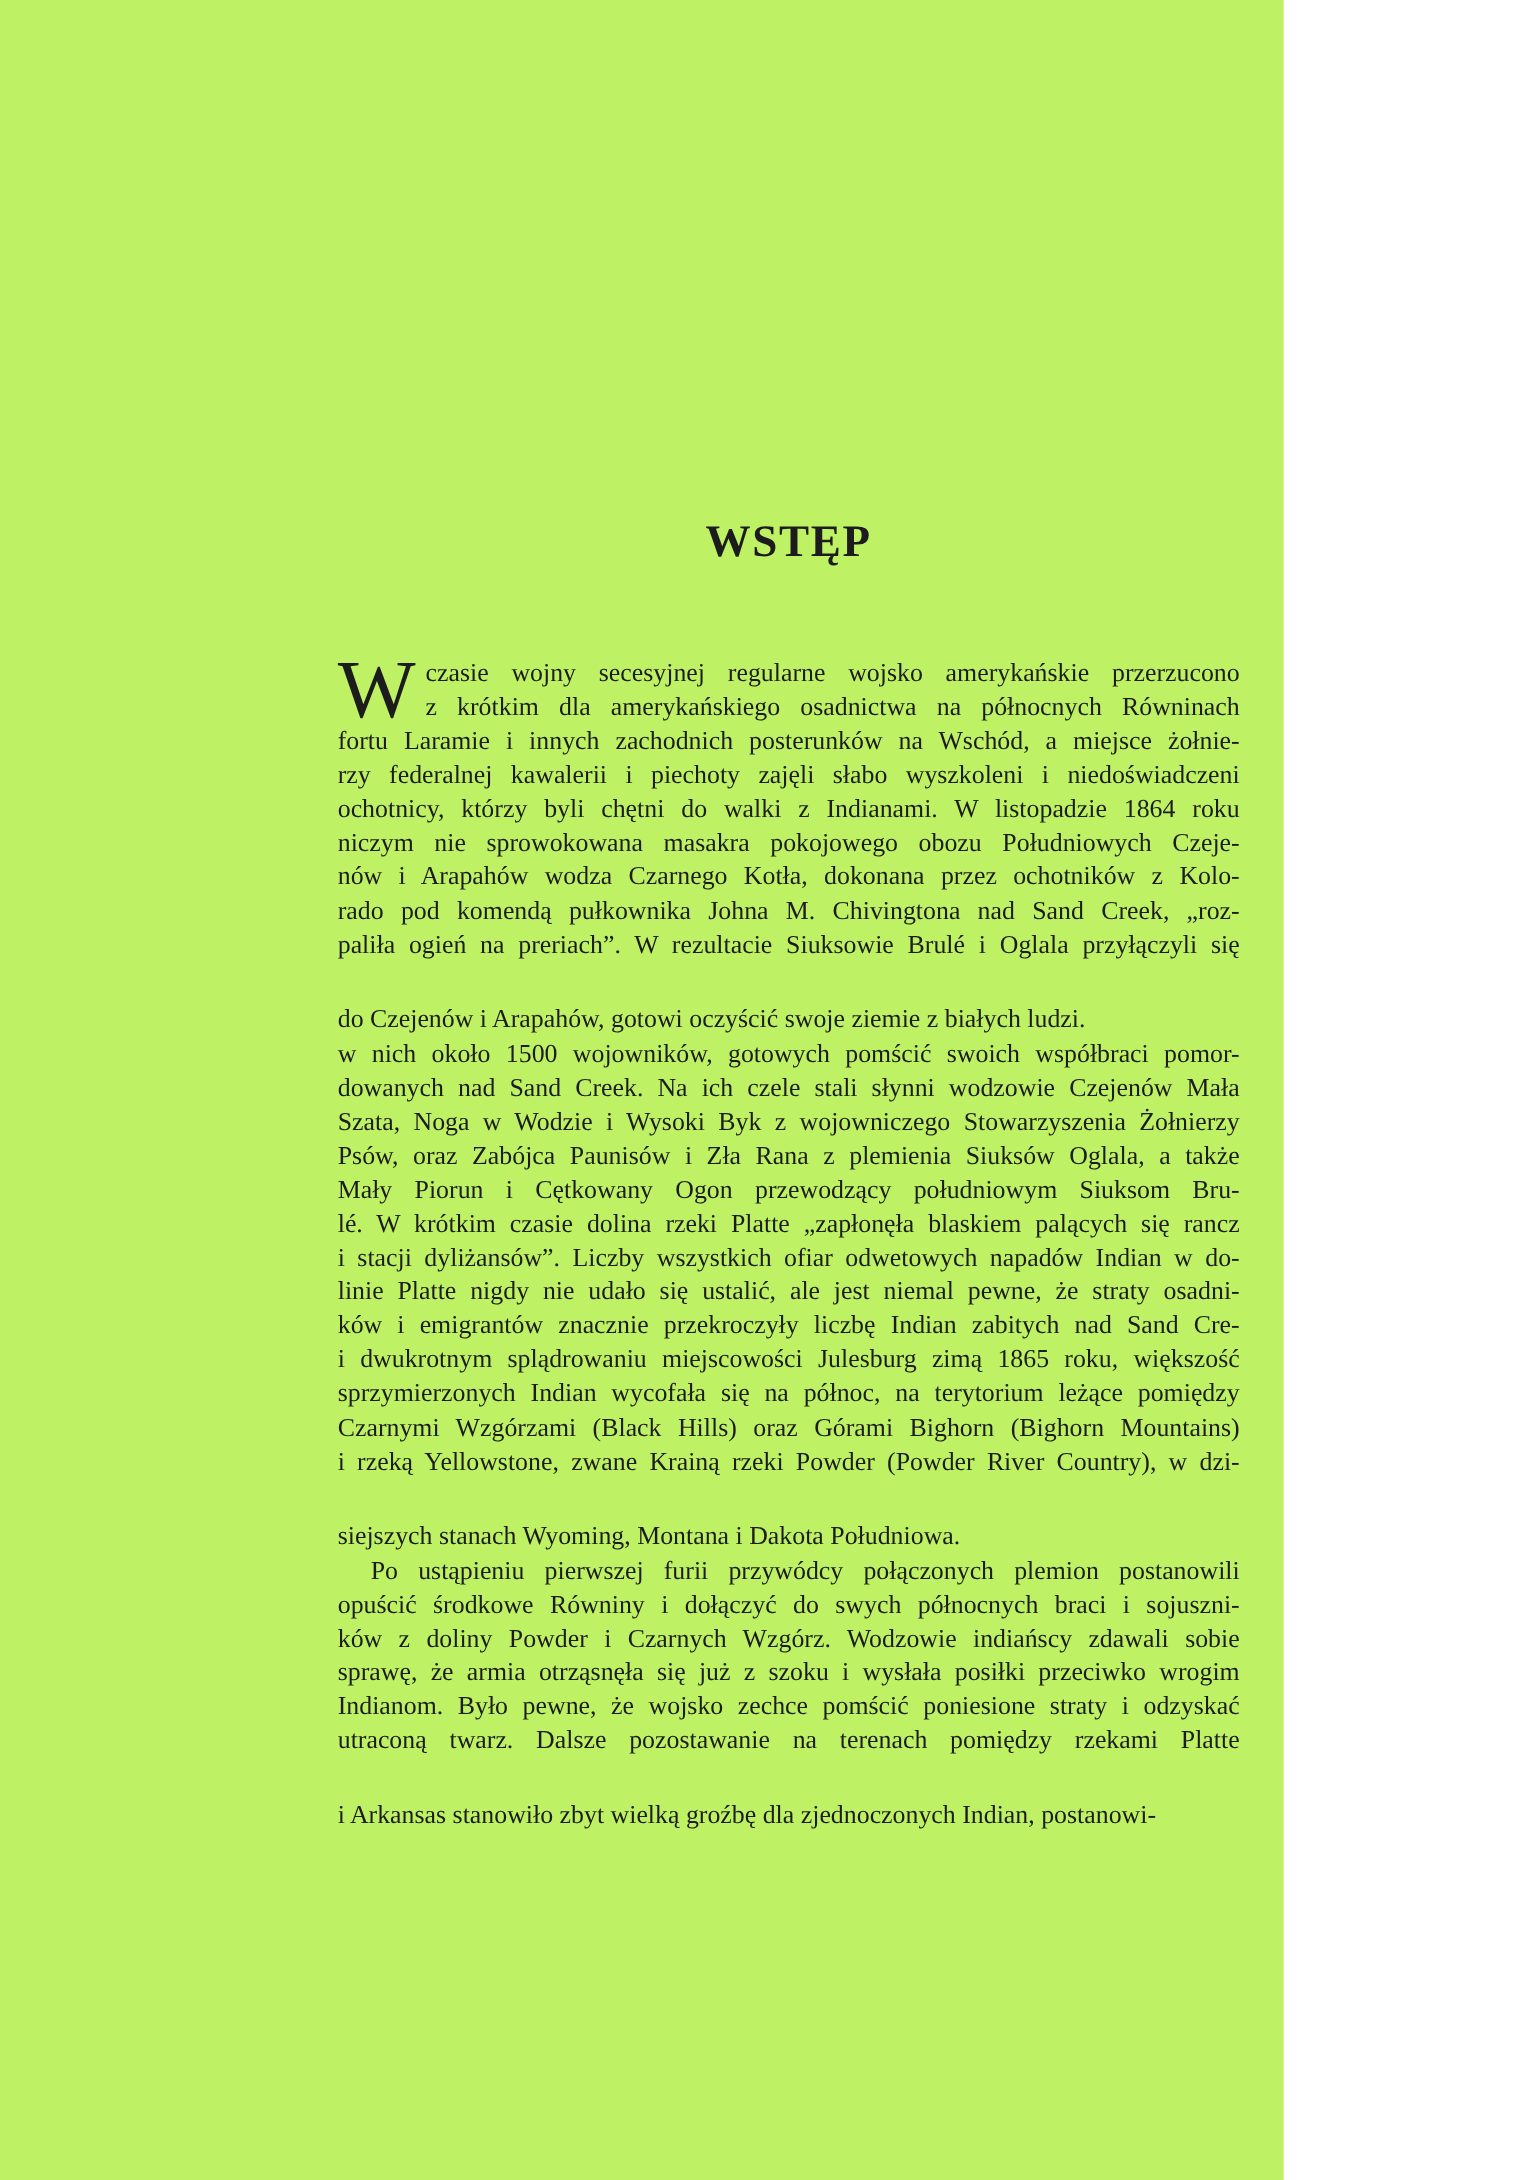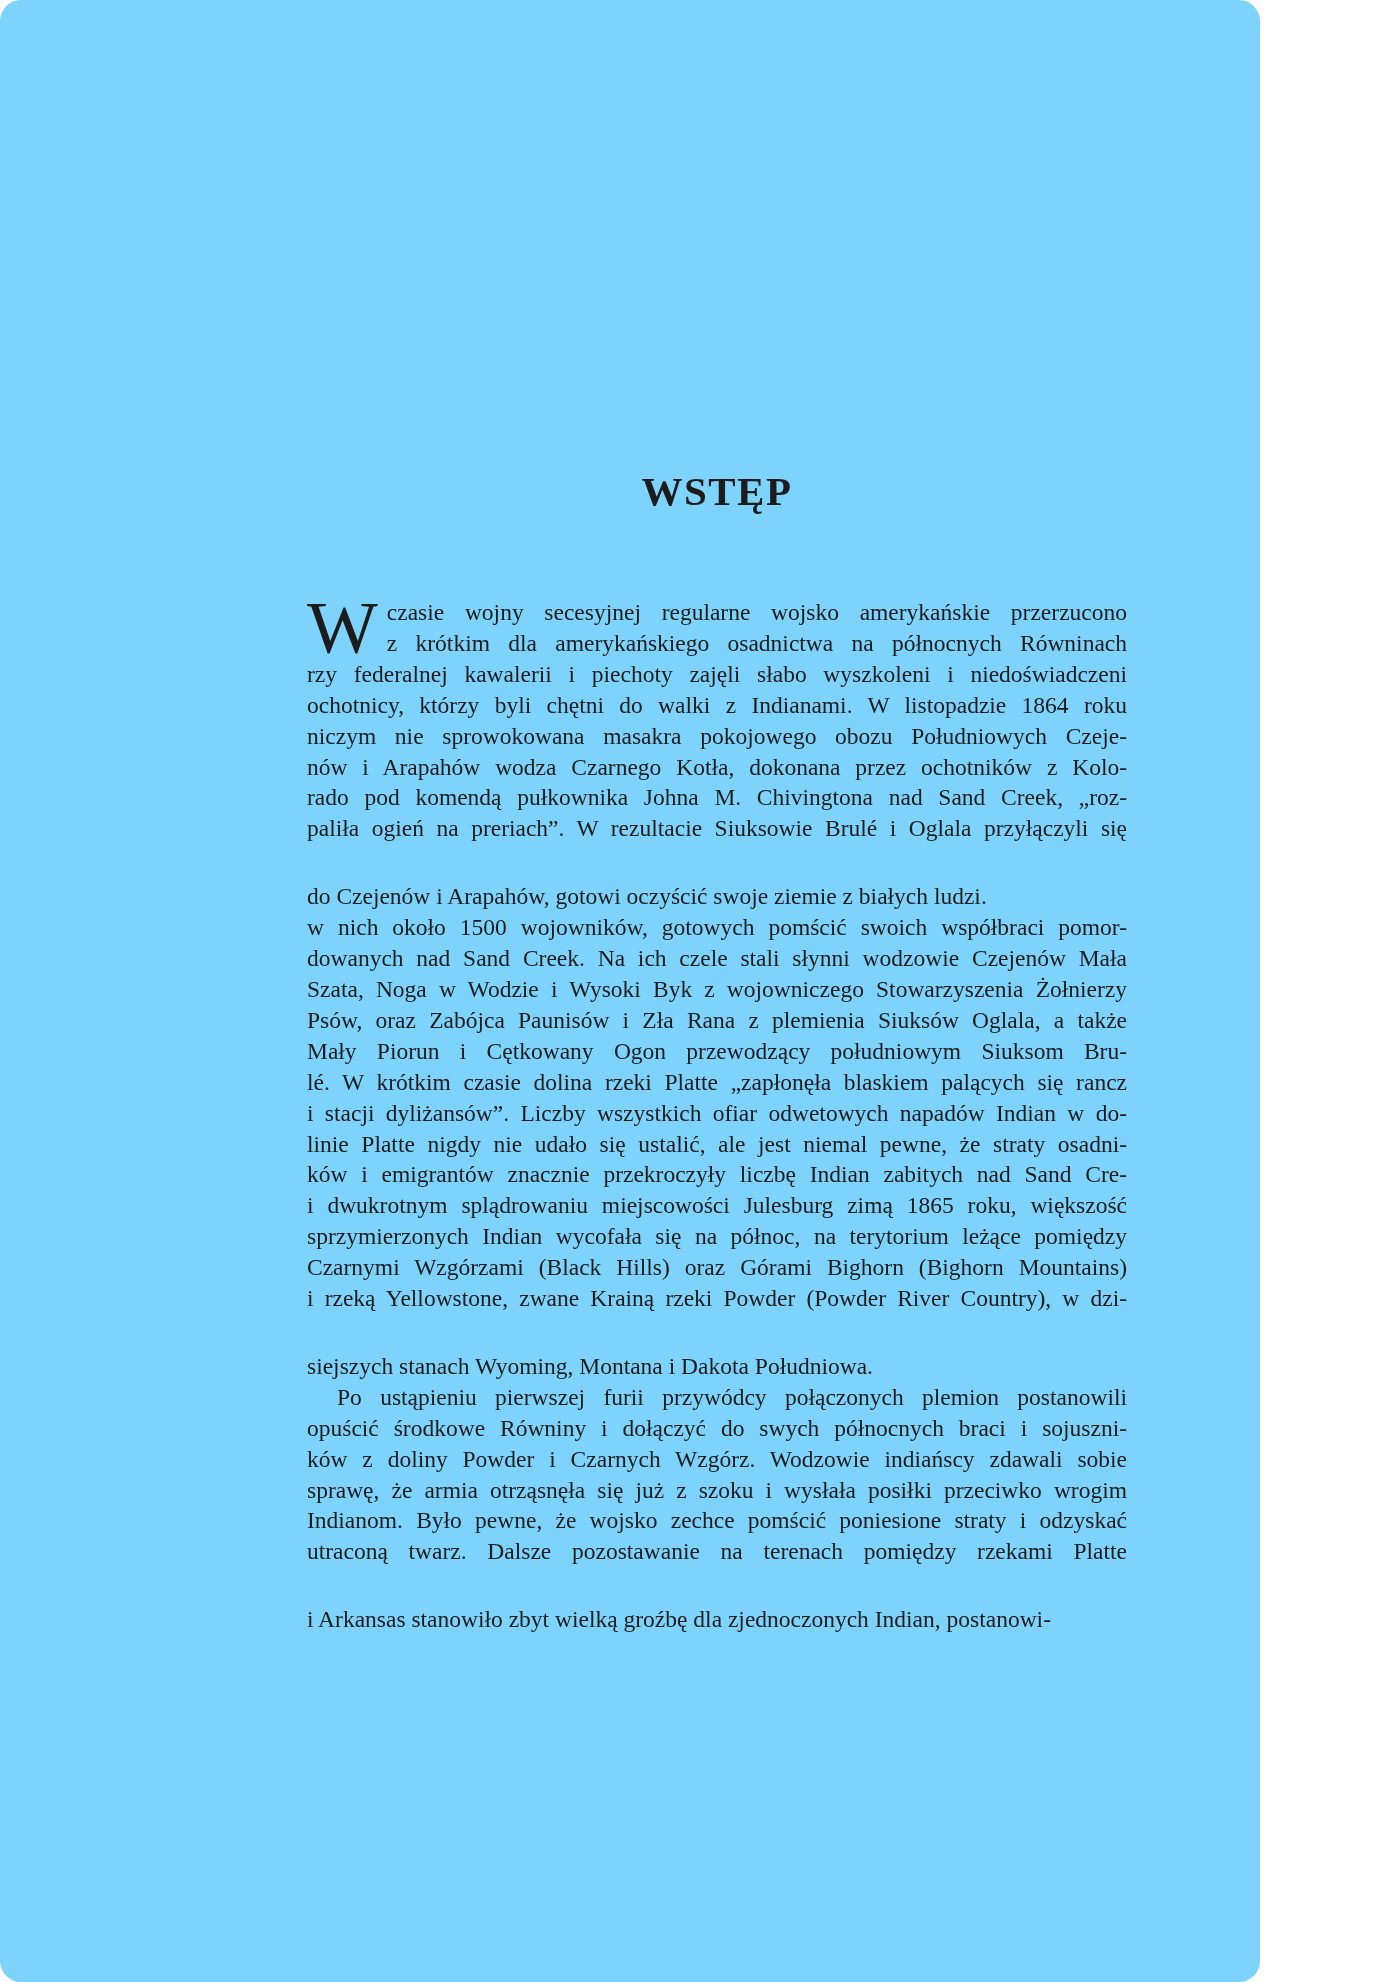--- a/index.html
+++ b/index.html
@@ -1,24 +1,23 @@
 <!DOCTYPE html>
 <html><head>
 <meta charset="utf-8">
 <style>
   html,body { margin:0; padding:0; }
   .page {
     position: relative;
-    width: 1260px;
+    width: 1167px;
     height: 1982px;
-    background: #7dd3fc;
+    background: #bef264;
     font-family: "Liberation Serif", serif;
     color: #1c1c1c;
     overflow: hidden;
-    border-radius: 21px;
   }
   .chapter-title {
     position: absolute;
     left: 307px;
     top: 468px;
     width: 820px;
     text-align: center;
     font-size: 41px;
     line-height: 46px;
     font-weight: bold;
@@ -51,20 +50,21 @@
 </head>
 <body>
 
 <div class="page">
   <div class="chapter-title">WSTĘP</div>
   <div class="text-block">
       <div class="paragraph">
         <span class="drop-cap">W</span>
         <div class="line">czasie wojny secesyjnej regularne wojsko amerykańskie przerzucono</div>
         <div class="line">z krótkim dla amerykańskiego osadnictwa na północnych Równinach</div>
+        <div class="line">fortu Laramie i innych zachodnich posterunków na Wschód, a miejsce żołnie-</div>
         <div class="line">rzy federalnej kawalerii i piechoty zajęli słabo wyszkoleni i niedoświadczeni</div>
         <div class="line">ochotnicy, którzy byli chętni do walki z Indianami. W listopadzie 1864 roku</div>
         <div class="line">niczym nie sprowokowana masakra pokojowego obozu Południowych Czeje-</div>
         <div class="line">nów i Arapahów wodza Czarnego Kotła, dokonana przez ochotników z Kolo-</div>
         <div class="line">rado pod komendą pułkownika Johna M. Chivingtona nad Sand Creek, „roz-</div>
         <div class="line">paliła ogień na preriach”. W rezultacie Siuksowie Brulé i Oglala przyłączyli się</div>
         <div class="line last">do Czejenów i Arapahów, gotowi oczyścić swoje ziemie z białych ludzi.</div>
       </div>
       <div class="paragraph">
         <div class="line">w nich około 1500 wojowników, gotowych pomścić swoich współbraci pomor-</div>

